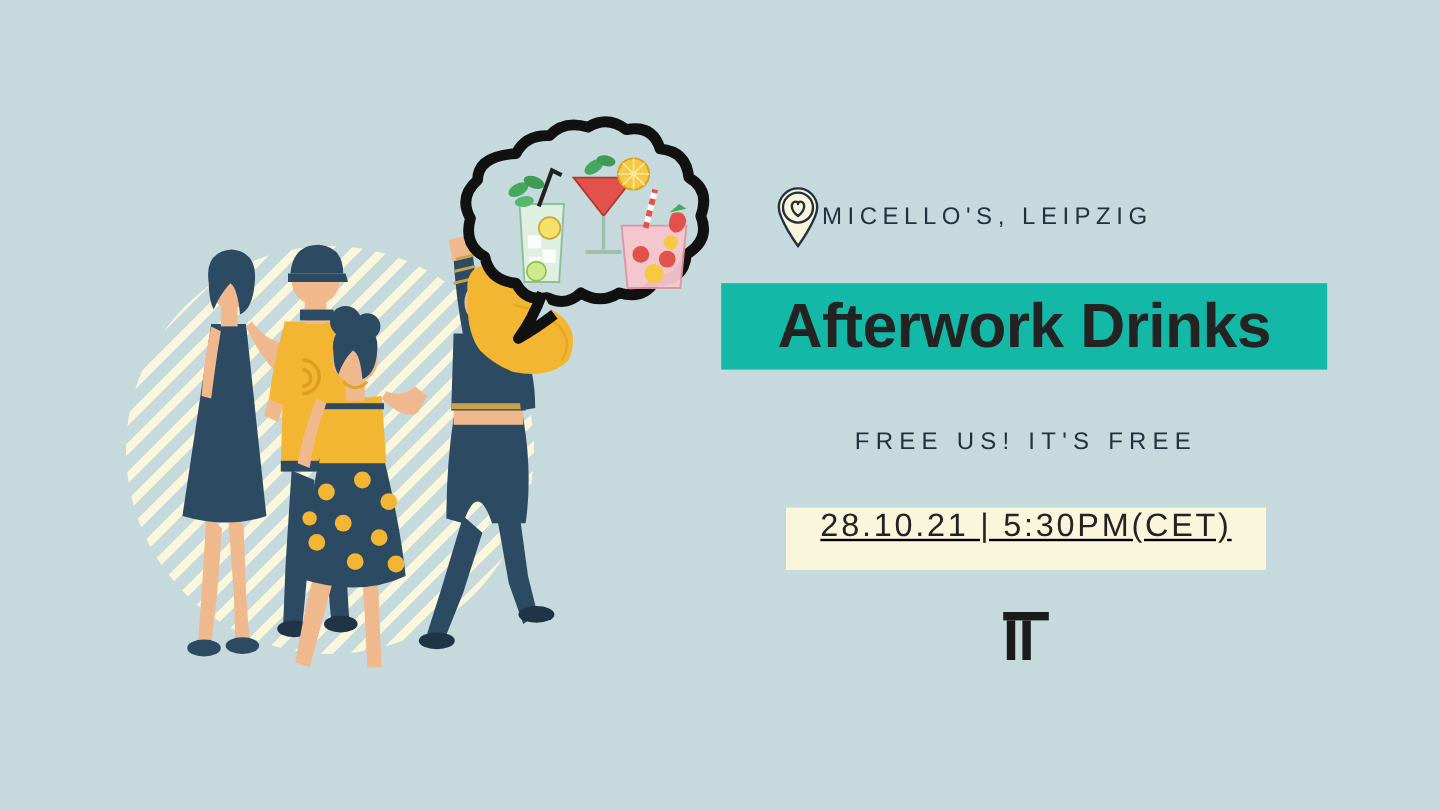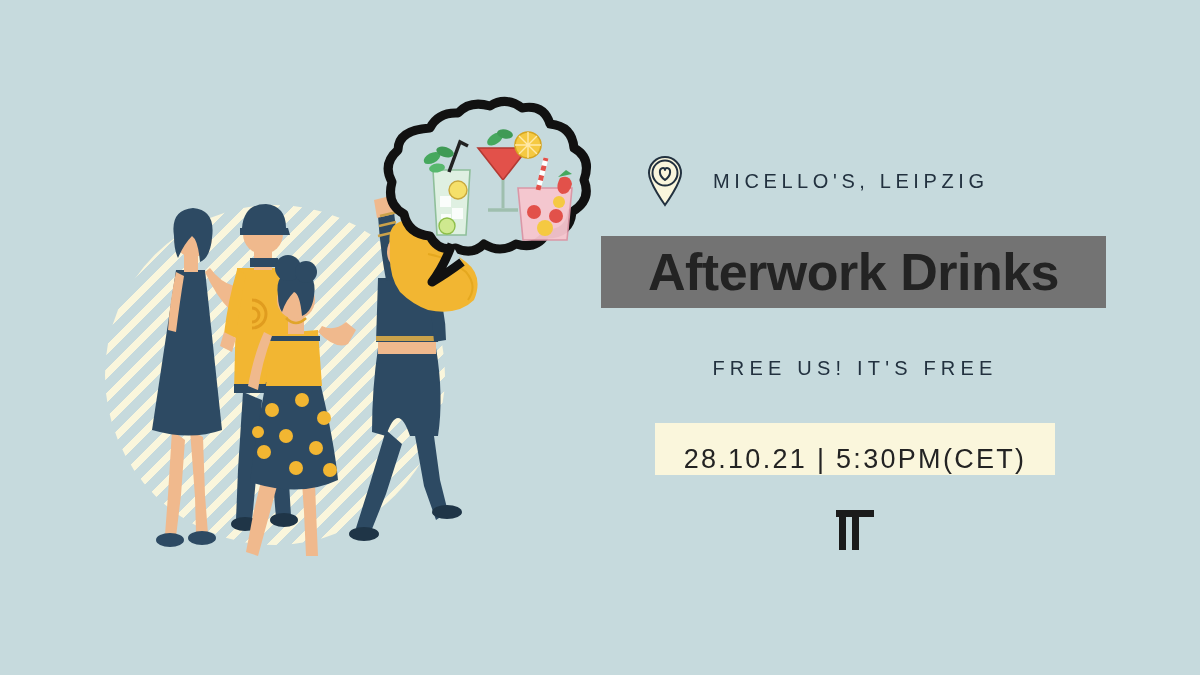--- a/index.html
+++ b/index.html
@@ -56,37 +56,36 @@
     width: 600px;
     height: 675px;
   }
 
   .venue-row {
     position: absolute;
     left: 45px;
     top: 155px;
     display: flex;
     align-items: center;
-    gap: 28px;
   }
   .venue-text {
     font-size: 20px;
     letter-spacing: 4.6px;
     color: #22313f;
     font-weight: 400;
     white-space: nowrap;
   }
 
   .title-band {
     position: absolute;
     left: 1px;
     top: 236px;
     width: 505px;
     height: 72px;
-    background: #737373;
+    background: #14b8a6;
     display: flex;
     align-items: center;
     justify-content: center;
   }
   .title-text {
     font-size: 52px;
     font-weight: bold;
     color: #232323;
     letter-spacing: -0.5px;
     white-space: nowrap;
@@ -105,22 +104,23 @@
   }
 
   .date-band {
     position: absolute;
     left: 55px;
     top: 423px;
     width: 400px;
     height: 52px;
     background: #faf6dc;
     display: flex;
-    align-items: flex-end;
+    align-items: flex-start;
     justify-content: center;
+    text-decoration: underline;
   }
   .date-text {
     font-size: 27px;
     letter-spacing: 2.3px;
     color: #232323;
     white-space: nowrap;
   }
 
   .logo {
     position: absolute;

